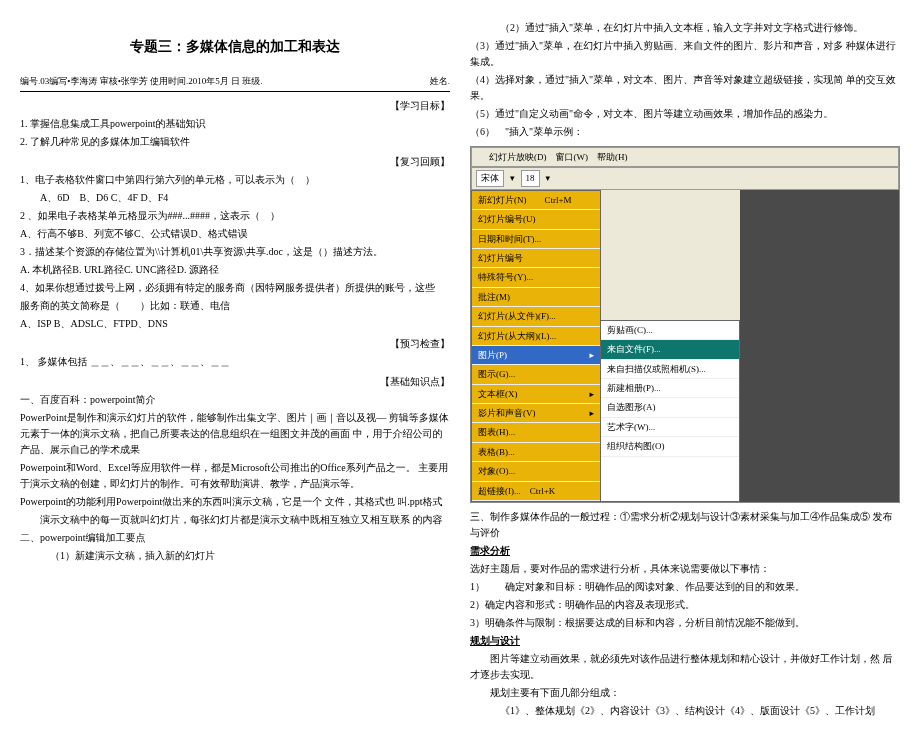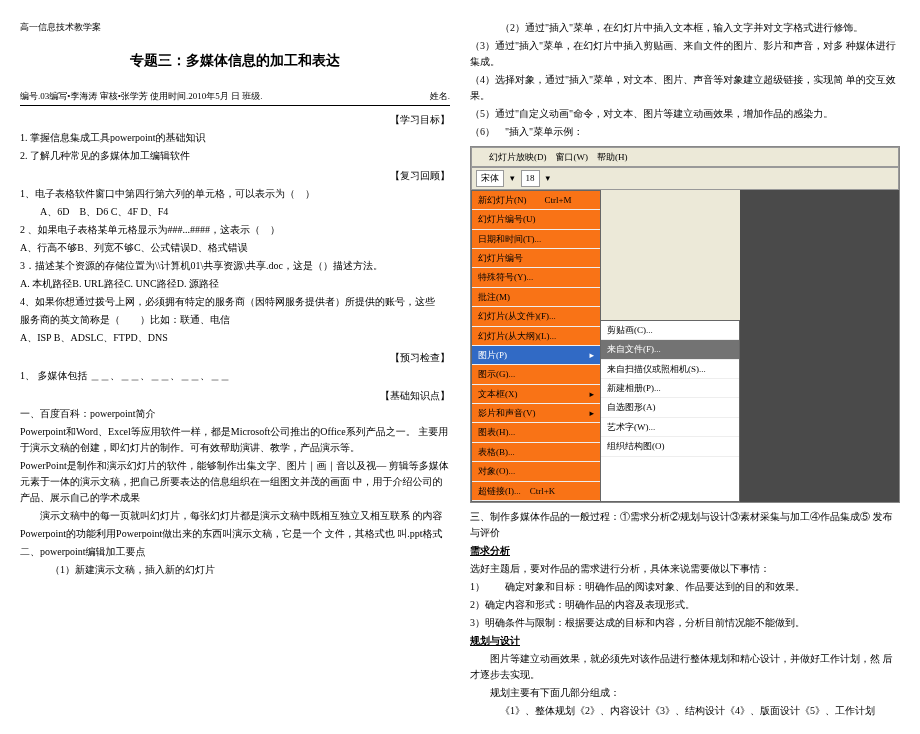--- a/index.html
+++ b/index.html
@@ -69,21 +69,21 @@
       padding: 2px 17px;
       font-size: 9px;
       display: flex;
       gap: 8px;
     }
     .menu-area {
       display: flex;
       background: #ece9d8;
     }
     .dropdown {
-      background: #f97316;
+      background: #eab308;
       border: 1px solid #666;
       width: 130px;
       font-size: 9px;
     }
     .dropdown-item {
       padding: 2px 6px;
       border-bottom: 1px solid #eee;
       display: flex;
       justify-content: space-between;
     }
@@ -97,21 +97,21 @@
       width: 140px;
       font-size: 9px;
       margin-left: -1px;
       margin-top: 130px;
     }
     .submenu-item {
       padding: 2px 6px;
       border-bottom: 1px solid #eee;
     }
     .submenu-item.highlight {
-      background: #737373;
+      background: #0f766e;
       color: #fff;
     }
     .dark-area {
       background: #4a4a4a;
       flex: 1;
       min-height: 50px;
     }
     .toolbar-right {
       background: #ece9d8;
       padding: 2px 4px;
@@ -127,21 +127,20 @@
       padding: 0 4px;
       font-size: 9px;
       text-align: center;
     }
   </style>
 </head>
 <body>
 
 <div class="container">
   <div class="column">
-    <div class="header-small">高一信息技术教学案</div>
     <div class="title">专题三：多媒体信息的加工和表达</div>
     <div class="meta-line">
       <span>编号.03编写•李海涛  审核•张学芳  使用时间.2010年5月  日  班级.</span>
       <span>姓名.</span>
     </div>
     <div class="section-title">【学习目标】</div>
     <div class="line">1.  掌握信息集成工具powerpoint的基础知识</div>
     <div class="line">2.  了解几种常见的多媒体加工编辑软件</div>
     <div class="section-title">【复习回顾】</div>
     <div class="line">1、电子表格软件窗口中第四行第六列的单元格，可以表示为（　）</div>
@@ -150,24 +149,24 @@
     <div class="line">A、行高不够B、列宽不够C、公式错误D、格式错误</div>
     <div class="line">3．描述某个资源的存储位置为\\计算机01\共享资源\共享.doc，这是（）描述方法。</div>
     <div class="line">A. 本机路径B. URL路径C. UNC路径D. 源路径</div>
     <div class="line">4、如果你想通过拨号上网，必须拥有特定的服务商（因特网服务提供者）所提供的账号，这些</div>
     <div class="line">服务商的英文简称是（　　）比如：联通、电信</div>
     <div class="line">A、ISP  B、ADSLC、FTPD、DNS</div>
     <div class="section-title">【预习检查】</div>
     <div class="line">1、 多媒体包括 ＿＿、＿＿、＿＿、＿＿、＿＿</div>
     <div class="section-title">【基础知识点】</div>
     <div class="line">一、百度百科：powerpoint简介</div>
+    <div class="line">PowerPoint是制作和演示幻灯片的软件，能够制作出集文字、图片｜画｜音以及视— 剪辑等多媒体元素于一体的演示文稿，把自己所要表达的信息组织在一组图文并茂的画面 中，用于介绍公司的产品、展示自己的学术成果</div>
     <div class="line">Powerpoint和Word、Excel等应用软件一样，都是Microsoft公司推出的Office系列产品之一。 主要用于演示文稿的创建，即幻灯片的制作。可有效帮助演讲、教学，产品演示等。</div>
-    <div class="line">PowerPoint是制作和演示幻灯片的软件，能够制作出集文字、图片｜画｜音以及视— 剪辑等多媒体元素于一体的演示文稿，把自己所要表达的信息组织在一组图文并茂的画面 中，用于介绍公司的产品、展示自己的学术成果</div>
+    <div class="line">Powerpoint的功能利用Powerpoint做出来的东西叫演示文稿，它是一个 文件，其格式也 叫.ppt格式</div>
     <div class="line indent">演示文稿中的每一页就叫幻灯片，每张幻灯片都是演示文稿中既相互独立又相互联系 的内容</div>
-    <div class="line">Powerpoint的功能利用Powerpoint做出来的东西叫演示文稿，它是一个 文件，其格式也 叫.ppt格式</div>
     <div class="line">二、powerpoint编辑加工要点</div>
     <div class="line indent-more">（1）新建演示文稿，插入新的幻灯片</div>
   </div>
 
   <div class="column">
     <div class="line indent-more">（2）通过"插入"菜单，在幻灯片中插入文本框，输入文字并对文字格式进行修饰。</div>
     <div class="line">（3）通过"插入"菜单，在幻灯片中插入剪贴画、来自文件的图片、影片和声音，对多 种媒体进行集成。</div>
     <div class="line">（4）选择对象，通过"插入"菜单，对文本、图片、声音等对象建立超级链接，实现简 单的交互效果。</div>
     <div class="line">（5）通过"自定义动画"命令，对文本、图片等建立动画效果，增加作品的感染力。</div>
     <div class="line">（6）　"插入"菜单示例：</div>

